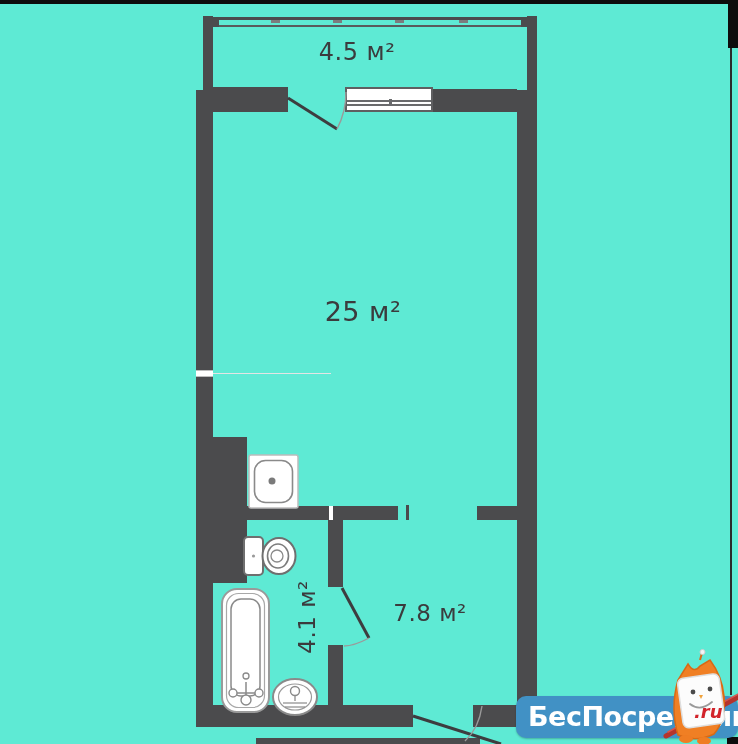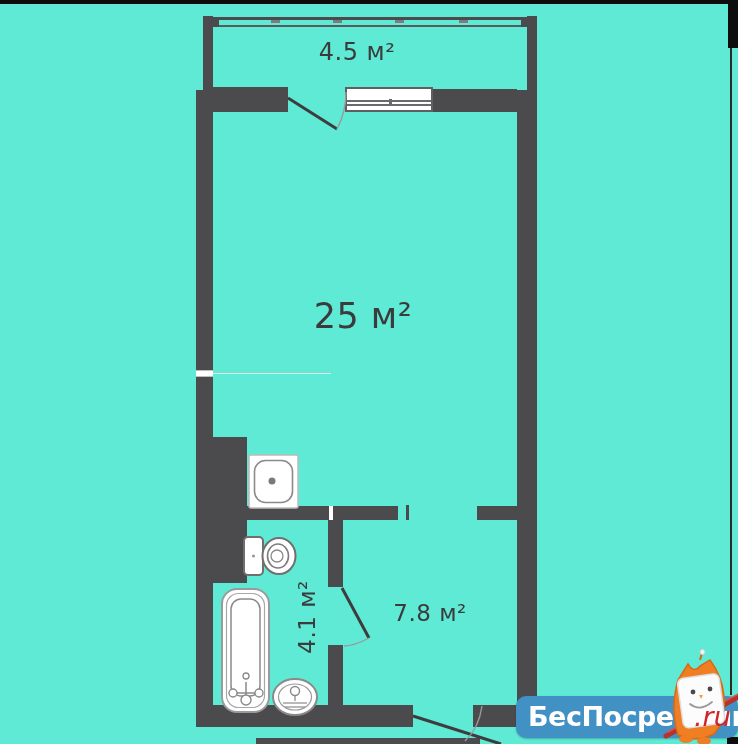--- a/index.html
+++ b/index.html
@@ -8,42 +8,42 @@
     background:#5eead4;font-family:"DejaVu Sans",sans-serif;
   }
   .abs{position:absolute;}
   .wall{position:absolute;background:#4b4b4d;}
   .artifact{position:absolute;background:#0d0d0d;}
   .room-label{
     position:absolute;color:#3b3b3d;font-weight:500;
     text-align:center;white-space:nowrap;letter-spacing:.5px;
   }
   .lbl-balcony{left:297px;top:38px;width:120px;font-size:24px;}
-  .lbl-living{left:298px;top:296px;width:130px;font-size:35px;}
+  .lbl-living{left:298px;top:296px;width:130px;font-size:27px;}
   .lbl-bath{left:251px;top:604px;width:112px;font-size:23px;
     transform:rotate(-90deg);transform-origin:center;}
   .lbl-hall{left:370px;top:600px;width:120px;font-size:23px;text-align:center;}
   .glaze-tick{position:absolute;top:20px;height:3px;width:9px;background:#7c7c7e;}
   .window-box{
     position:absolute;left:345px;top:87px;width:88px;height:25px;
     background:#fff;border:2px solid #5f5f61;box-sizing:border-box;
   }
   .window-mid{position:absolute;left:0;width:100%;height:1.5px;background:#6a6a6c;}
   .badge{
     position:absolute;left:516px;top:696px;width:222px;height:42px;
     background:#4191c5;border-radius:10px;z-index:10;
     box-shadow:0 1px 2px rgba(0,0,0,.25);
   }
   .badge-text{
     position:absolute;left:12px;top:0;line-height:42px;color:#ffffff;
     font-size:27px;font-weight:bold;letter-spacing:-0.5px;
   }
   .ru-text{
     position:absolute;left:694px;top:701px;z-index:12;
-    color:#d2232a;font-size:27px;font-weight:normal;font-style:italic;
+    color:#d2232a;font-size:18px;font-weight:bold;font-style:italic;
   }
   svg{position:absolute;left:0;top:0;}
   .notch{position:absolute;background:#ffffff;}
 </style>
 </head>
 <body>
 
 <div id="stage">
 
   <div class="artifact" style="left:0;top:0;width:738px;height:4px;"></div>

